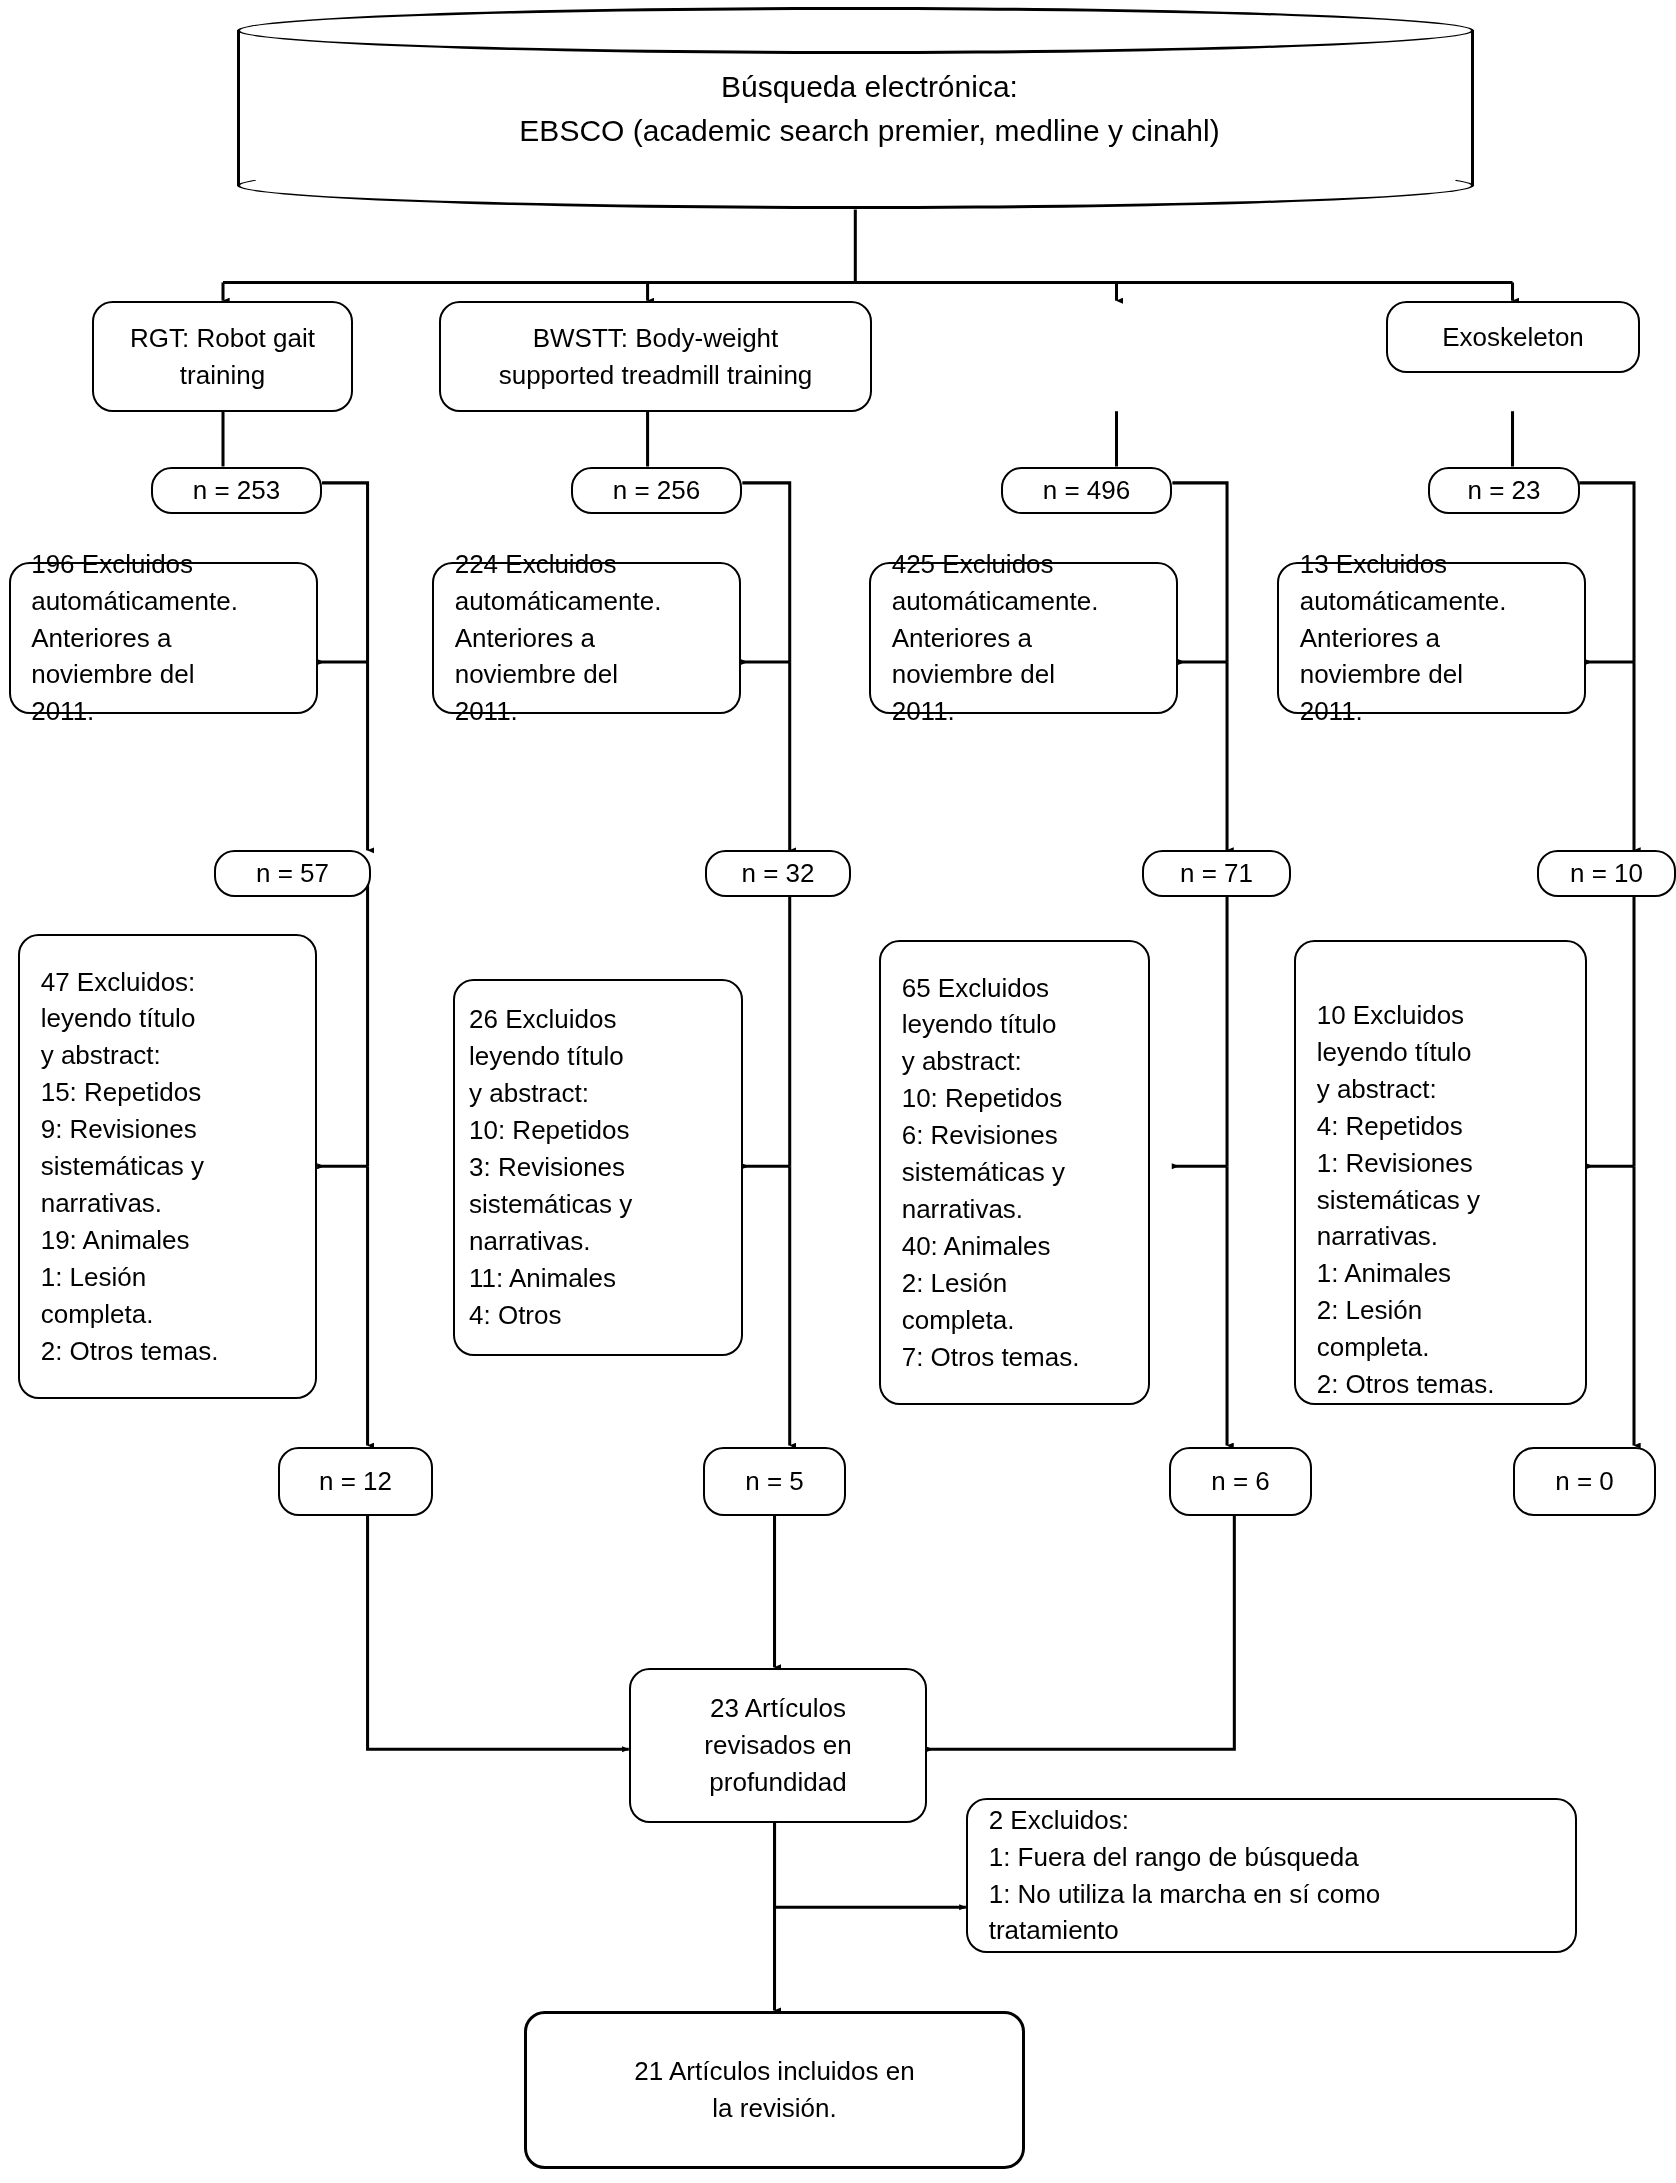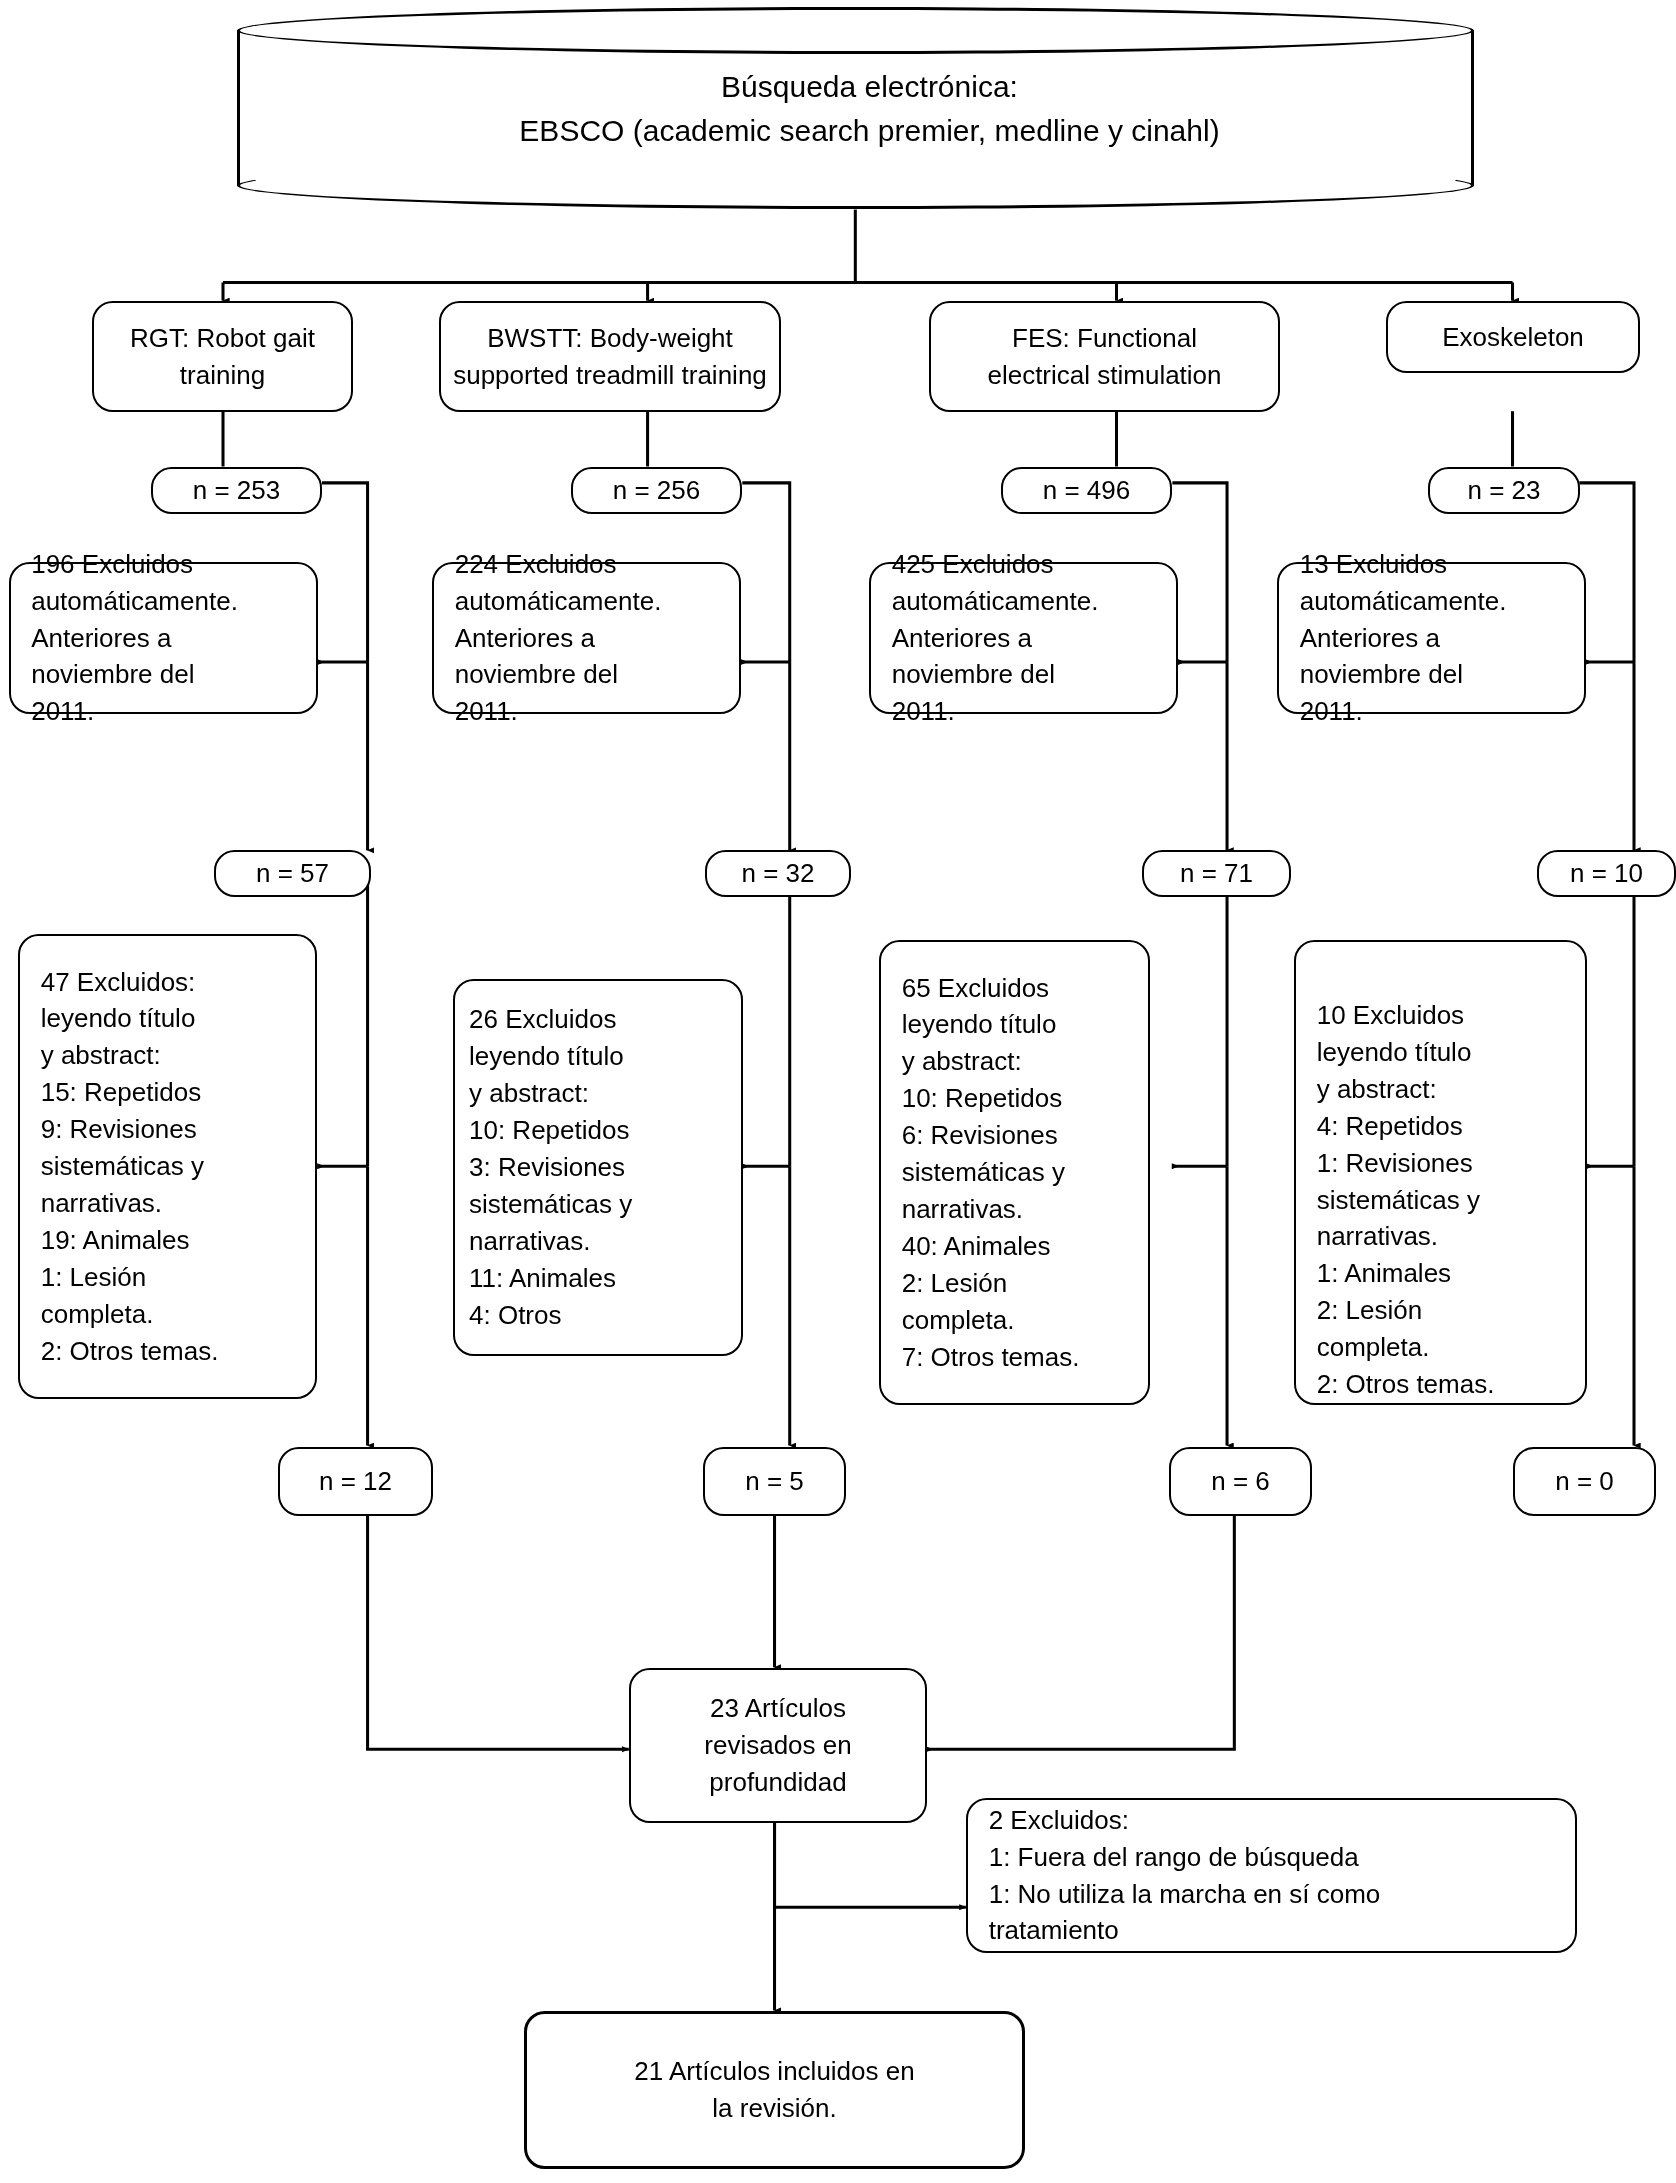--- a/index.html
+++ b/index.html
@@ -173,29 +173,25 @@
     <div class="db-ellipse db-top"></div>
     <div class="db-label">Búsqueda electrónica:
 EBSCO (academic search premier, medline y cinahl)</div>
   </div>
 
   <div class="node rounded centered" style="left:92px; top:301px; width:261px; height:111px;">
     <span class="txt">RGT: Robot gait
 training</span>
   </div>
 
-  <div class="node rounded centered" style="left:439px; top:301px; width:342px; height:111px;">
+  <div class="node rounded centered" style="left:439px; top:301px; width:433px; height:111px;">
     <span class="txt">BWSTT: Body-weight
 supported treadmill training</span>
   </div>
 
-  <div class="node rounded centered" style="left:929px; top:301px; width:351px; height:111px;">
-    <span class="txt">FES: Functional
-electrical stimulation</span>
-  </div>
 
   <div class="node rounded centered" style="left:1386px; top:301px; width:254px; height:72px;">
     <span class="txt">Exoskeleton</span>
   </div>
 
   <div class="node rounded centered" style="left:151px; top:467px; width:171px; height:47px;">
     <span class="txt">n = 253</span>
   </div>
 
   <div class="node rounded centered" style="left:571px; top:467px; width:171px; height:47px;">

